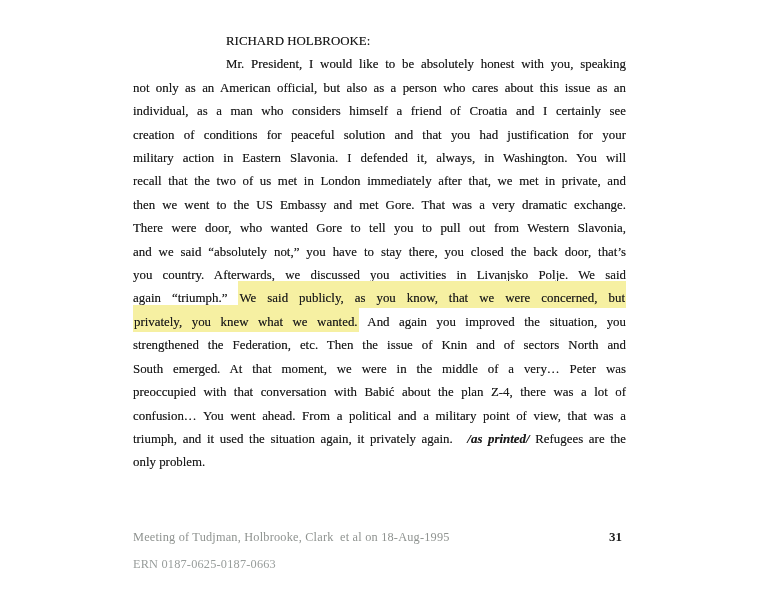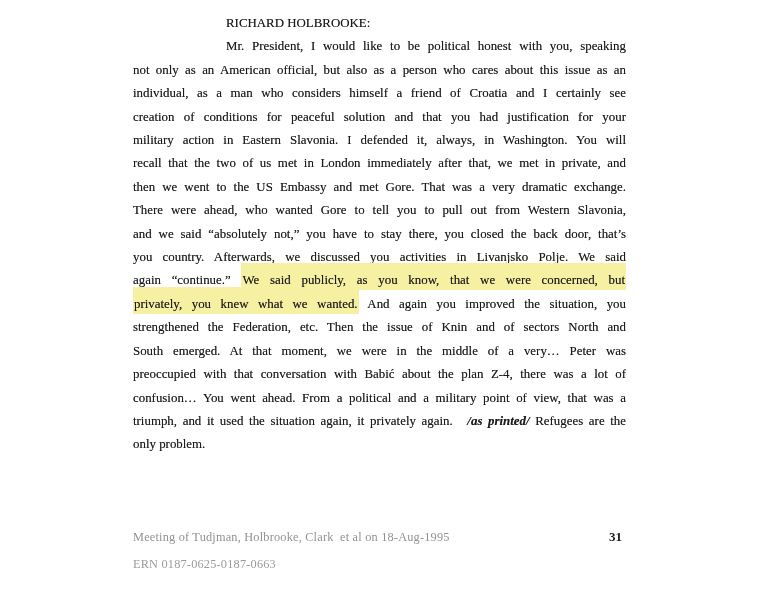--- a/index.html
+++ b/index.html
@@ -13,21 +13,21 @@
     position: relative;
     width: 761px;
     height: 600px;
     background: #ffffff;
     overflow: hidden;
     font-family: "Liberation Serif", "DejaVu Serif", serif;
   }
   .textblock {
     position: absolute;
     left: 133px;
-    top: 12px;
+    top: 30px;
     width: 493px;
     text-shadow: 0 0 0.4px rgba(20,20,20,0.55);
   }
   .line {
     font-size: 12.9px;
     line-height: 23.4px;
     color: var(--ink);
     text-align: justify;
     text-align-last: justify;
   }
@@ -71,31 +71,31 @@
     letter-spacing: 0.2px;
   }
 </style>
 </head>
 <body>
 
 <div class="page">
   <div class="textblock">
     <div class="line indent no-just">RICHARD HOLBROOKE:</div>
     <div id="para">
-        <div class="line indent"><span>Mr. President, I would like to be political honest with you, speaking</span></div>
+        <div class="line indent"><span>Mr. President, I would like to be absolutely honest with you, speaking</span></div>
         <div class="line"><span>not only as an American official, but also as a person who cares about this issue as an</span></div>
         <div class="line"><span>individual, as a man who considers himself a friend of Croatia and I certainly see</span></div>
         <div class="line"><span>creation of conditions for peaceful solution and that you had justification for your</span></div>
         <div class="line"><span>military action in Eastern Slavonia. I defended it, always, in Washington. You will</span></div>
         <div class="line"><span>recall that the two of us met in London immediately after that, we met in private, and</span></div>
         <div class="line"><span>then we went to the US Embassy and met Gore. That was a very dramatic exchange.</span></div>
-        <div class="line"><span>There were ahead, who wanted Gore to tell you to pull out from Western Slavonia,</span></div>
+        <div class="line"><span>There were door, who wanted Gore to tell you to pull out from Western Slavonia,</span></div>
         <div class="line"><span>and we said “absolutely not,” you have to stay there, you closed the back door, that’s</span></div>
         <div class="line"><span>you country. Afterwards, we discussed you activities in Livanjsko Polje. We said</span></div>
-        <div class="line"><span>again “continue.” </span><span class="hl">We said publicly, as you know, that we were concerned, but</span></div>
+        <div class="line"><span>again “triumph.” </span><span class="hl">We said publicly, as you know, that we were concerned, but</span></div>
         <div class="line"><span class="hl">privately, you knew what we wanted.</span><span> And again you improved the situation, you</span></div>
         <div class="line"><span>strengthened the Federation, etc. Then the issue of Knin and of sectors North and</span></div>
         <div class="line"><span>South emerged. At that moment, we were in the middle of a very… Peter was</span></div>
         <div class="line"><span>preoccupied with that conversation with Babić about the plan Z-4, there was a lot of</span></div>
         <div class="line"><span>confusion… You went ahead. From a political and a military point of view, that was a</span></div>
         <div class="line"><span>triumph, and it used the situation again, it privately again. </span><span class="bi">/as printed/</span><span> Refugees are the</span></div>
         <div class="line no-just"><span>only problem.</span></div>
       </div>
   </div>
 

